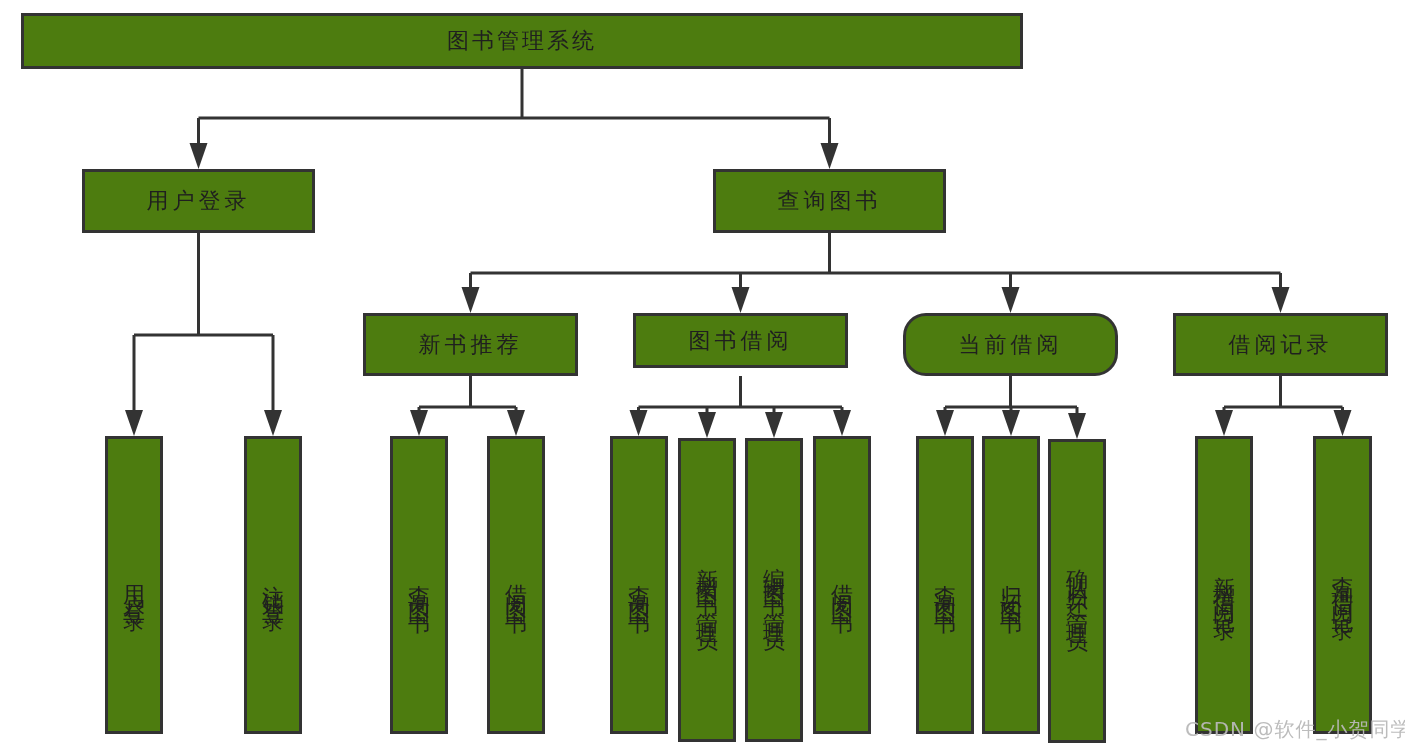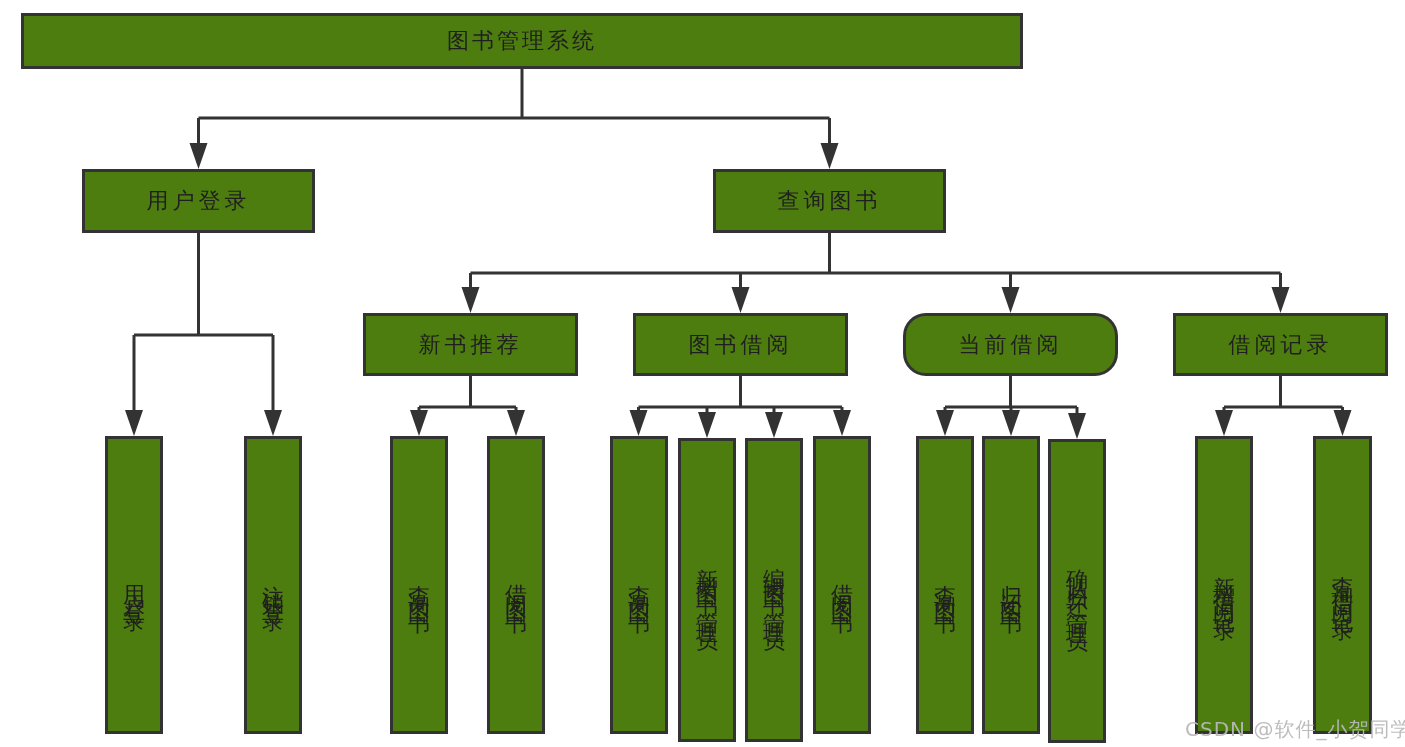--- a/index.html
+++ b/index.html
@@ -106,21 +106,21 @@
   <div class="box" style="left:82px;top:169px;width:233px;height:64px;">
     <span class="h-label">用户登录</span>
   </div>
   <div class="box" style="left:713px;top:169px;width:233px;height:64px;">
     <span class="h-label">查询图书</span>
   </div>
 
   <div class="box" style="left:363px;top:313px;width:215px;height:63px;">
     <span class="h-label">新书推荐</span>
   </div>
-  <div class="box" style="left:633px;top:313px;width:215px;height:63px;">
+  <div class="box" style="left:633px;top:313px;width:215px;height:55px;">
     <span class="h-label">图书借阅</span>
   </div>
   <div class="box" style="left:903px;top:313px;width:215px;height:63px;border-radius:23px;">
     <span class="h-label">当前借阅</span>
   </div>
   <div class="box" style="left:1173px;top:313px;width:215px;height:63px;">
     <span class="h-label">借阅记录</span>
   </div>
 
   <div class="box leaf" style="left:105px;top:436px;width:58px;height:298px;">用户登录</div>

